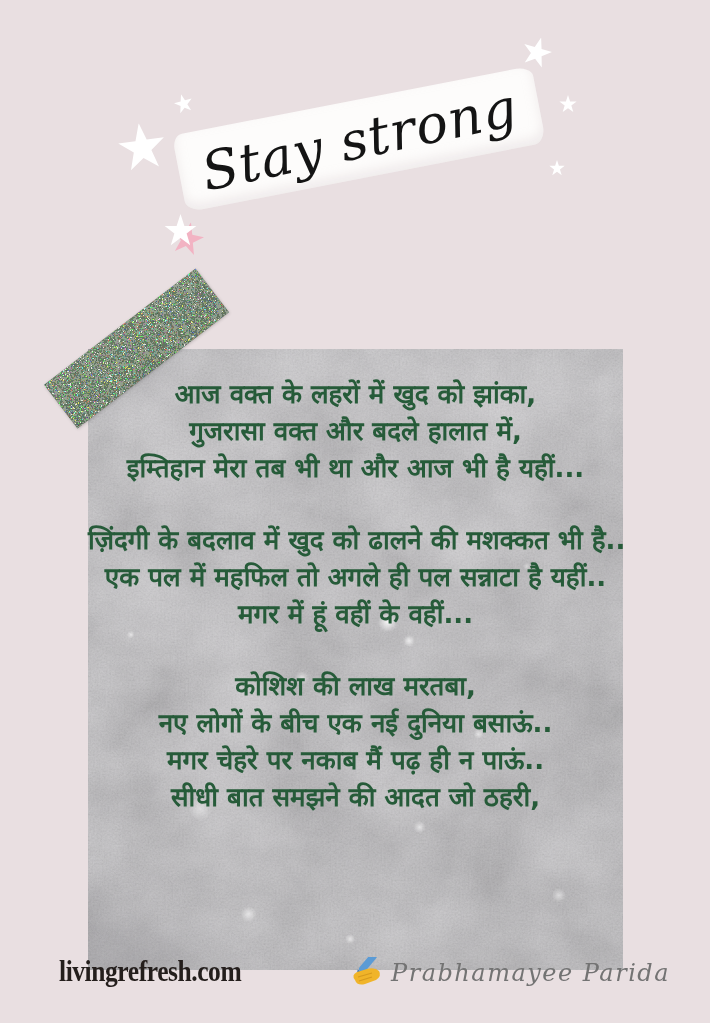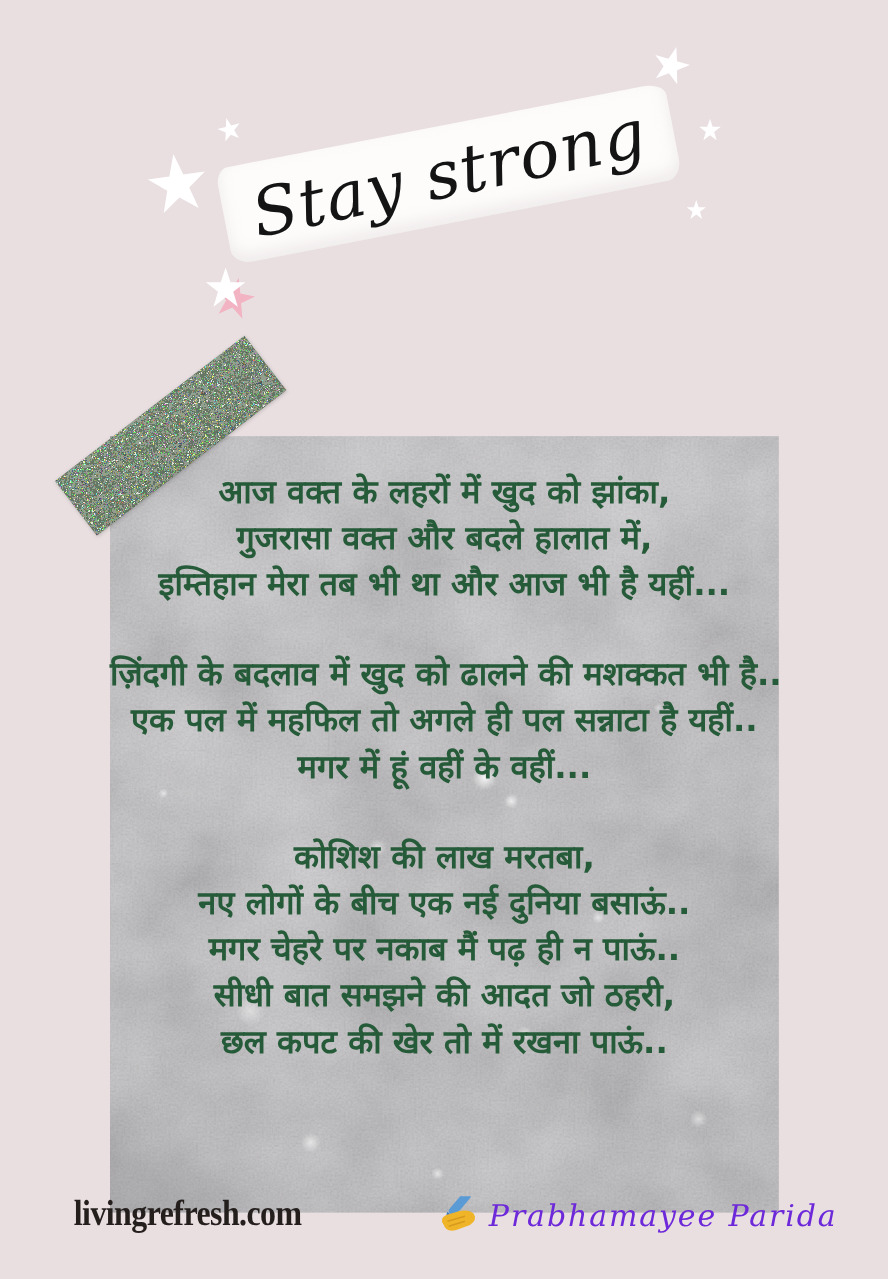--- a/index.html
+++ b/index.html
@@ -88,21 +88,21 @@
     font-size:29px; color:#241e1c; letter-spacing:-0.5px;
     transform:scaleX(.88); transform-origin:left center;
     z-index:2;
   }
   .signature {
     position:absolute; right:40px; top:952px; height:42px;
     display:flex; align-items:center; gap:9px; z-index:2;
   }
   .signature .author-name {
     font-family:"DejaVu Serif", serif; font-style:italic;
-    font-size:24px; color:#6d28d9; letter-spacing:1.5px; white-space:nowrap;
+    font-size:24px; color:#737373; letter-spacing:1.5px; white-space:nowrap;
   }
   .hand-icon { width:36px; height:32px; }
 </style>
 </head>
 <body>
 
 <div class="poster">
 
   <svg width="0" height="0" style="position:absolute">
     <defs>
@@ -161,21 +161,20 @@
       <div class="stanza">
         <div class="poem-line">ज़िंदगी के बदलाव में खुद को ढालने की मशक्कत भी है..</div>
         <div class="poem-line">एक पल में महफिल तो अगले ही पल सन्नाटा है यहीं..</div>
         <div class="poem-line">मगर में हूं वहीं के वहीं...</div>
       </div>
       <div class="stanza">
         <div class="poem-line">कोशिश की लाख मरतबा,</div>
         <div class="poem-line">नए लोगों के बीच एक नई दुनिया बसाऊं..</div>
         <div class="poem-line">मगर चेहरे पर नकाब मैं पढ़ ही न पाऊं..</div>
         <div class="poem-line">सीधी बात समझने की आदत जो ठहरी,</div>
-        <div class="poem-line">छल कपट की खेर तो में रखना पाऊं..</div>
       </div>
     </div>
   </div>
 
   <div class="tape">
     <svg>
       <rect width="191" height="55" filter="url(#glitter)"></rect>
     </svg>
   </div>
 

